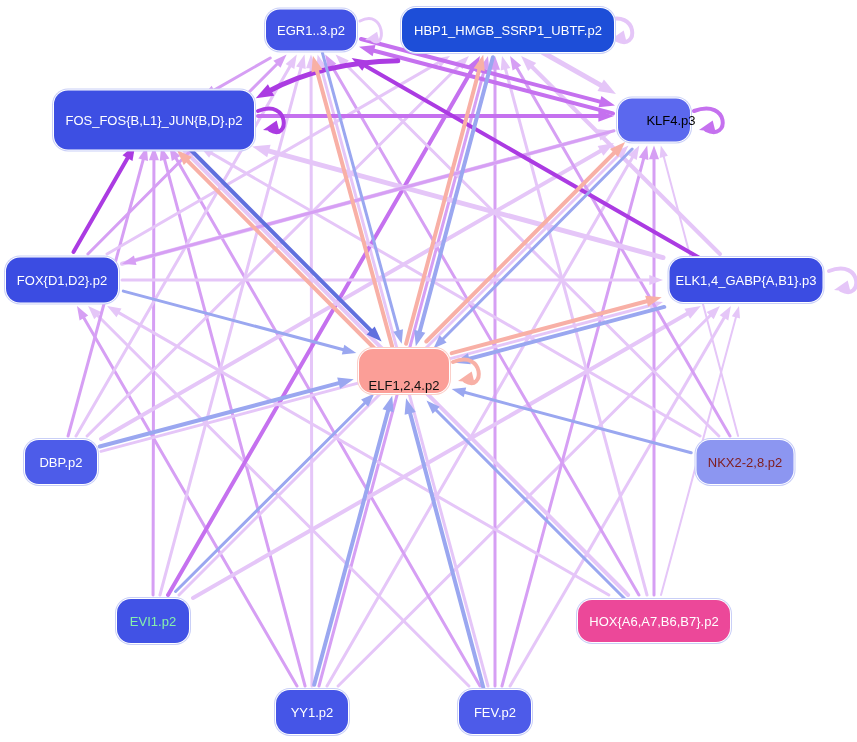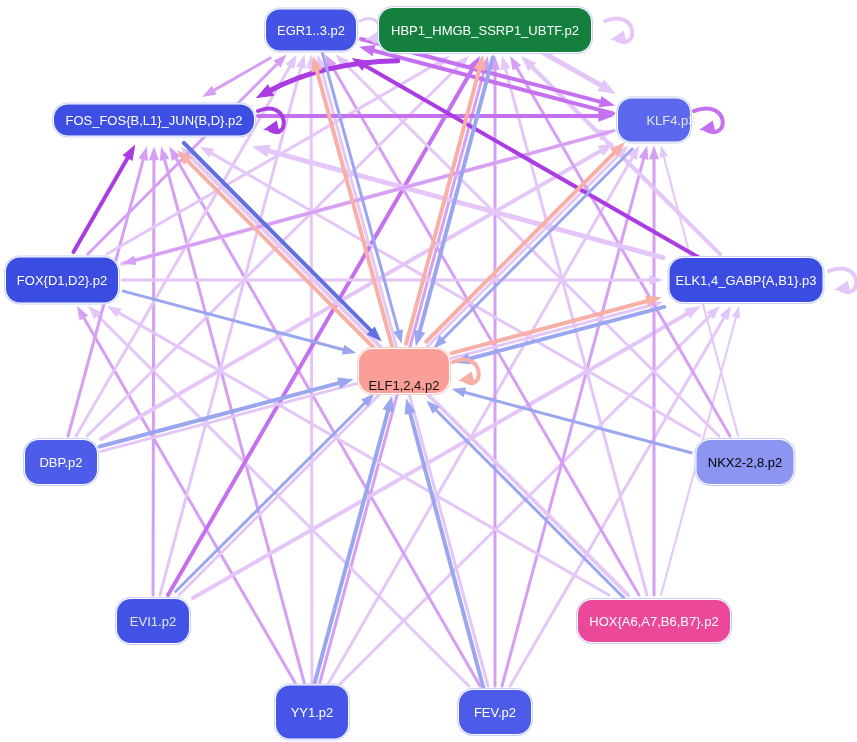--- a/index.html
+++ b/index.html
@@ -154,50 +154,50 @@
       <polygon points="699.0,130.0 712.7,120.6 715.5,131.8" fill="#C571EF"></polygon>
       <path d="M 829 271 C 863 258, 863 302, 841 290" fill="none" stroke="#E5C6F8" stroke-width="4" stroke-linecap="round"></path>
       <polygon points="834.0,290.0 847.7,280.6 850.5,291.8" fill="#E5C6F8"></polygon>
       <path d="M 453 362 C 485 349, 485 393, 465 381" fill="none" stroke="#F8B0A6" stroke-width="4" stroke-linecap="round"></path>
       <polygon points="458.0,381.0 471.7,371.6 474.5,382.8" fill="#F8B0A6"></polygon>
     </svg>
   <div id="node-layer">
       <div class="node" style="left: 311px; top: 30px; width: 90px; height: 41px; background: rgb(66, 83, 229); color: rgb(255, 255, 255); box-shadow: rgb(255, 255, 255) 0px 0px 0px 1px, rgb(201, 207, 247) 0px 0px 0px 2px;">
         <span class="lbl">EGR1..3.p2</span>
       </div>
-      <div class="node" style="left: 485px; top: 30px; width: 212px; height: 44px; background: #15803d; color: rgb(255, 255, 255); box-shadow: rgb(255, 255, 255) 0px 0px 0px 1px, rgb(201, 207, 247) 0px 0px 0px 2px;">
+      <div class="node" style="left: 508px; top: 30px; width: 212px; height: 44px; background: #1d4ed8; color: rgb(255, 255, 255); box-shadow: rgb(255, 255, 255) 0px 0px 0px 1px, rgb(201, 207, 247) 0px 0px 0px 2px;">
         <span class="lbl">HBP1_HMGB_SSRP1_UBTF.p2</span>
       </div>
-      <div class="node" style="left: 154px; top: 120px; width: 200px; height: 31px; background: rgb(61, 79, 227); color: rgb(255, 255, 255); box-shadow: rgb(255, 255, 255) 0px 0px 0px 1px, rgb(201, 207, 247) 0px 0px 0px 2px;">
+      <div class="node" style="left: 154px; top: 120px; width: 200px; height: 59px; background: rgb(61, 79, 227); color: rgb(255, 255, 255); box-shadow: rgb(255, 255, 255) 0px 0px 0px 1px, rgb(201, 207, 247) 0px 0px 0px 2px;">
         <span class="lbl">FOS_FOS{B,L1}_JUN{B,D}.p2</span>
       </div>
-      <div class="node" style="left: 654px; top: 120px; width: 72px; height: 43px; background: rgb(91, 104, 238); color: #e5e5e5; box-shadow: rgb(255, 255, 255) 0px 0px 0px 1px, rgb(201, 207, 247) 0px 0px 0px 2px; padding-left: 40px;">
+      <div class="node" style="left: 654px; top: 120px; width: 72px; height: 43px; background: rgb(91, 104, 238); color: #000000; box-shadow: rgb(255, 255, 255) 0px 0px 0px 1px, rgb(201, 207, 247) 0px 0px 0px 2px; padding-left: 40px;">
         <span class="lbl">KLF4.p3</span>
       </div>
       <div class="node" style="left: 62px; top: 280px; width: 112px; height: 45px; background: rgb(59, 76, 226); color: rgb(255, 255, 255); box-shadow: rgb(255, 255, 255) 0px 0px 0px 1px, rgb(201, 207, 247) 0px 0px 0px 2px;">
         <span class="lbl">FOX{D1,D2}.p2</span>
       </div>
       <div class="node" style="left: 746px; top: 280px; width: 153px; height: 44px; background: rgb(59, 76, 226); color: rgb(255, 255, 255); box-shadow: rgb(255, 255, 255) 0px 0px 0px 1px, rgb(201, 207, 247) 0px 0px 0px 2px;">
         <span class="lbl">ELK1,4_GABP{A,B1}.p3</span>
       </div>
       <div class="node" style="left: 404px; top: 371px; width: 90px; height: 44px; background: rgb(251, 158, 151); color: rgb(17, 17, 17); box-shadow: rgb(255, 255, 255) 0px 0px 0px 1px, rgb(251, 207, 201) 0px 0px 0px 2px; align-items: flex-end;">
         <span class="lbl">ELF1,2,4.p2</span>
       </div>
       <div class="node" style="left: 61px; top: 462px; width: 72px; height: 44px; background: rgb(77, 92, 233); color: rgb(255, 255, 255); box-shadow: rgb(255, 255, 255) 0px 0px 0px 1px, rgb(201, 207, 247) 0px 0px 0px 2px;">
         <span class="lbl">DBP.p2</span>
       </div>
-      <div class="node" style="left: 745px; top: 462px; width: 97px; height: 44px; background: rgb(140, 150, 241); color: #000000; box-shadow: rgb(255, 255, 255) 0px 0px 0px 1px, rgb(197, 203, 248) 0px 0px 0px 2px;">
+      <div class="node" style="left: 745px; top: 462px; width: 97px; height: 44px; background: rgb(140, 150, 241); color: #7f1d1d; box-shadow: rgb(255, 255, 255) 0px 0px 0px 1px, rgb(197, 203, 248) 0px 0px 0px 2px;">
         <span class="lbl">NKX2-2,8.p2</span>
       </div>
-      <div class="node" style="left: 153px; top: 621px; width: 72px; height: 44px; background: rgb(65, 82, 229); color: #e5e5e5; box-shadow: rgb(255, 255, 255) 0px 0px 0px 1px, rgb(201, 207, 247) 0px 0px 0px 2px;">
+      <div class="node" style="left: 153px; top: 621px; width: 72px; height: 44px; background: rgb(65, 82, 229); color: #86efac; box-shadow: rgb(255, 255, 255) 0px 0px 0px 1px, rgb(201, 207, 247) 0px 0px 0px 2px;">
         <span class="lbl">EVI1.p2</span>
       </div>
       <div class="node" style="left: 654px; top: 621px; width: 152px; height: 42px; background: #ec4899; color: rgb(255, 255, 255); box-shadow: rgb(255, 255, 255) 0px 0px 0px 1px, rgb(201, 207, 247) 0px 0px 0px 2px;">
         <span class="lbl">HOX{A6,A7,B6,B7}.p2</span>
       </div>
-      <div class="node" style="left: 312px; top: 712px; width: 72px; height: 53px; background: rgb(69, 85, 231); color: rgb(255, 255, 255); box-shadow: rgb(255, 255, 255) 0px 0px 0px 1px, rgb(201, 207, 247) 0px 0px 0px 2px;">
+      <div class="node" style="left: 312px; top: 712px; width: 72px; height: 44px; background: rgb(69, 85, 231); color: rgb(255, 255, 255); box-shadow: rgb(255, 255, 255) 0px 0px 0px 1px, rgb(201, 207, 247) 0px 0px 0px 2px;">
         <span class="lbl">YY1.p2</span>
       </div>
       <div class="node" style="left: 495px; top: 712px; width: 72px; height: 44px; background: rgb(77, 91, 233); color: rgb(255, 255, 255); box-shadow: rgb(255, 255, 255) 0px 0px 0px 1px, rgb(201, 207, 247) 0px 0px 0px 2px;">
         <span class="lbl">FEV.p2</span>
       </div>
     </div>
 </div>
 
 </body></html>

